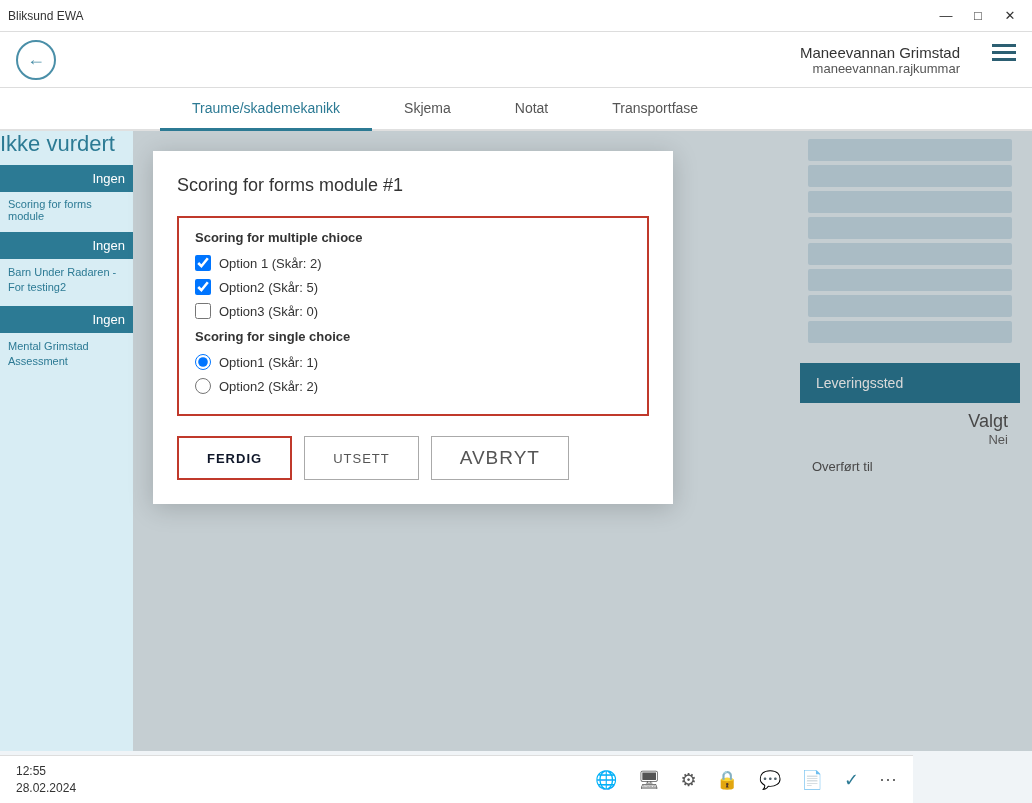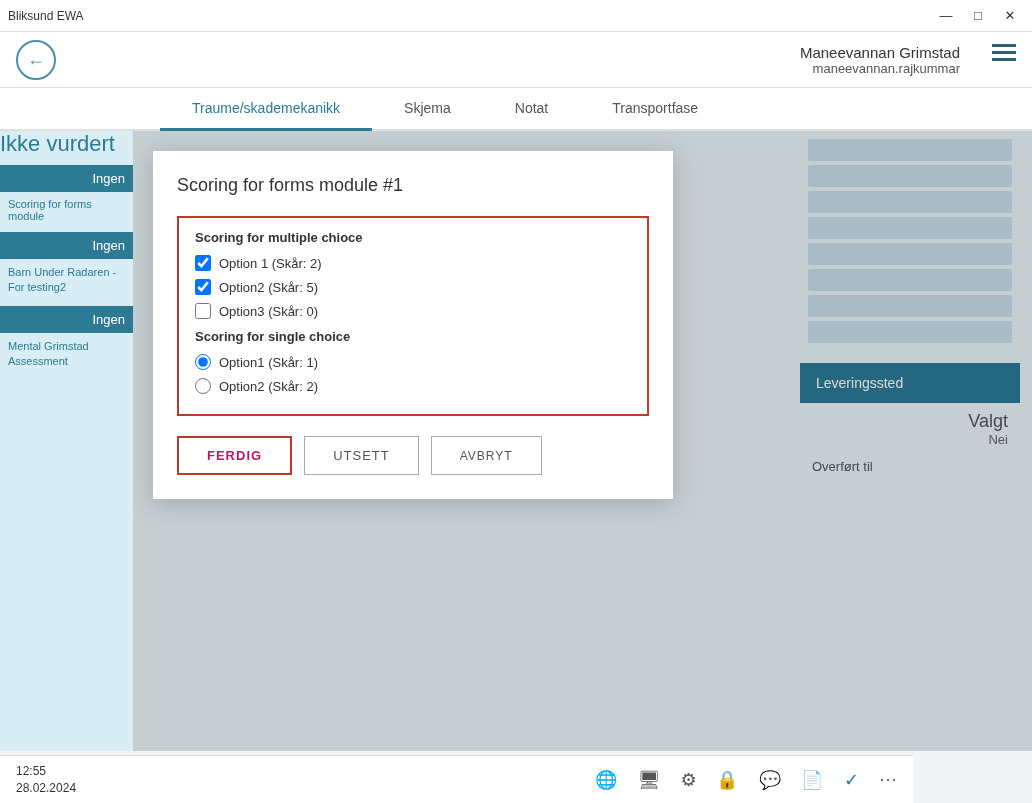--- a/index.html
+++ b/index.html
@@ -157,41 +157,41 @@
       width: 16px; height: 16px; cursor: pointer;
     }
     .modal-buttons {
       display: flex;
       gap: 12px;
     }
     .btn-ferdig {
       padding: 10px 28px;
       background: #fff;
       border: 2px solid #c0392b;
-      color: #be185d;
+      color: #0f172a;
       font-size: 13px;
       font-weight: 700;
       cursor: pointer;
       letter-spacing: 1px;
     }
     .btn-utsett {
       padding: 10px 28px;
       background: #fff;
       border: 1px solid #aaa;
       color: #555;
       font-size: 13px;
       cursor: pointer;
       letter-spacing: 1px;
     }
     .btn-avbryt {
       padding: 10px 28px;
       background: #fff;
       border: 1px solid #aaa;
       color: #555;
-      font-size: 12px;
+      font-size: 19px;
       cursor: pointer;
       letter-spacing: 1px;
     }
 
     
     .right-side-content {
       position: absolute;
       right: 12px; top: 0;
       width: 220px;
       height: 100%;

